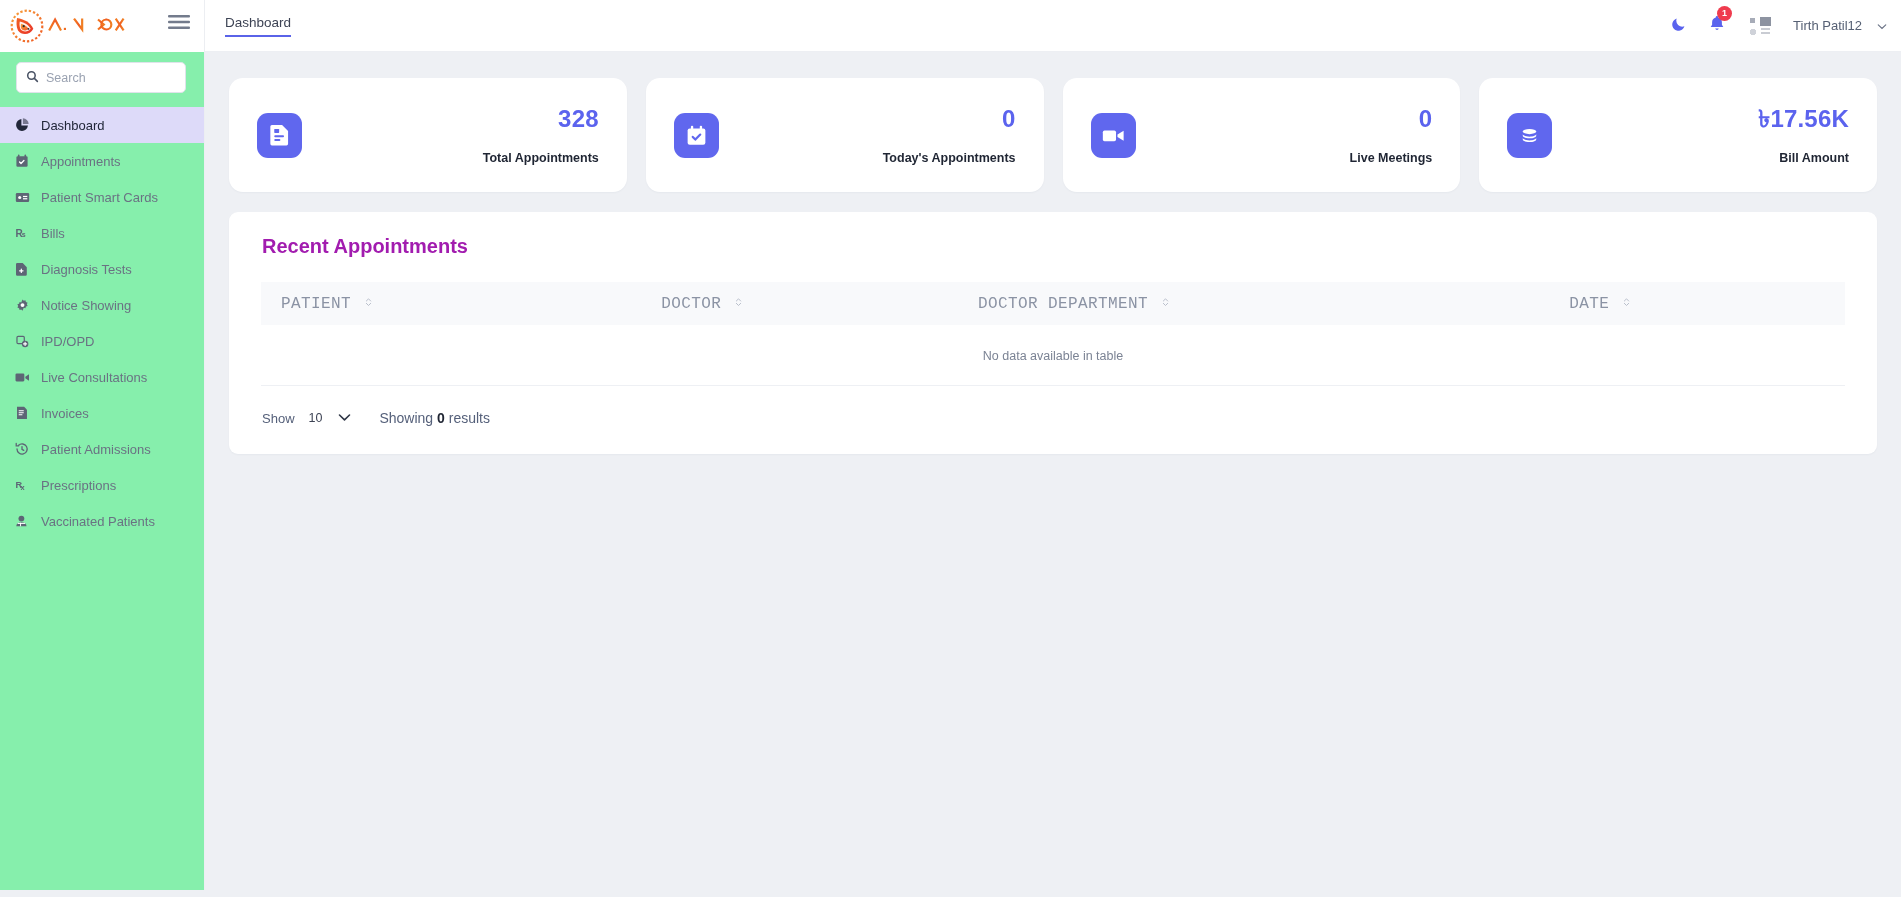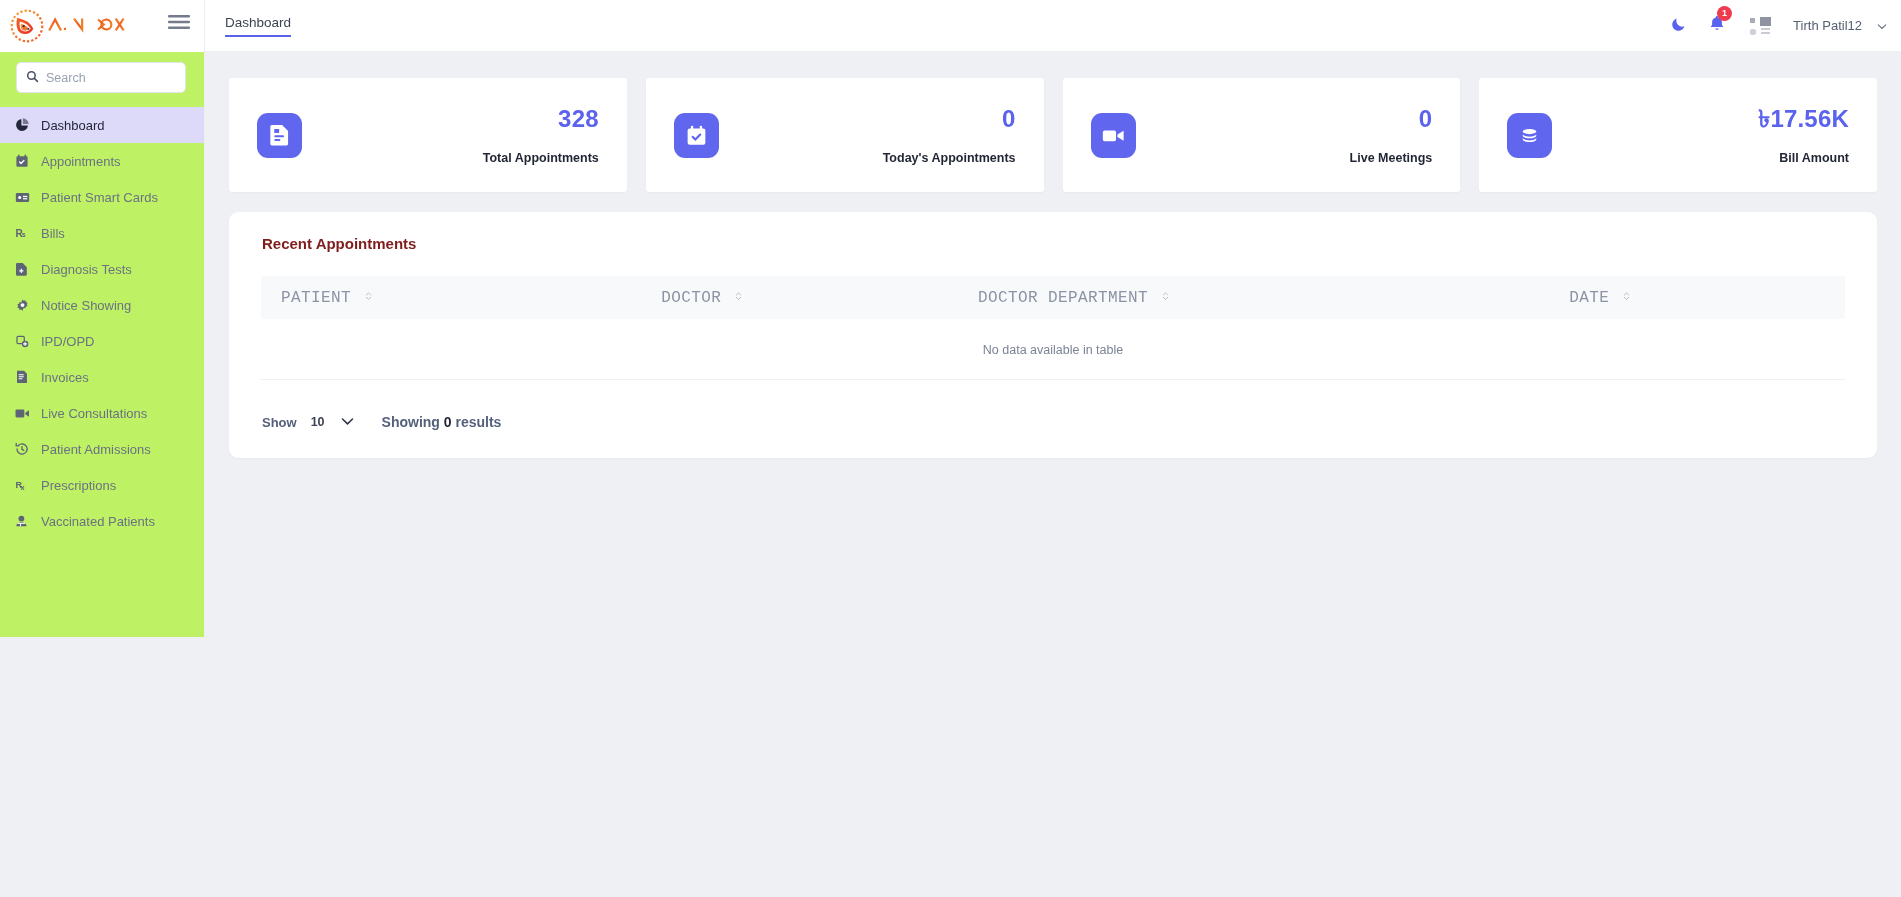--- a/index.html
+++ b/index.html
@@ -6,22 +6,22 @@
   html, body {
     width: 1901px; height: 897px;
     font-family: "Liberation Sans", sans-serif;
     background: #eef0f4;
     overflow: hidden;
   }
 
   
   #sidebar {
     position: absolute; left: 0; top: 0;
-    width: 205px; height: 637px;
-    background: #bef264;
+    width: 205px; height: 890px;
+    background: #86efac;
     border-right: 1px solid #eceef2;
   }
   #brand {
     height: 52px;
     display: flex; align-items: center;
     padding-left: 9px;
     background: #fff;
   }
   .logo-mark { width: 36px; height: 36px; flex: 0 0 36px; }
   .logo-word { margin-left: 3px; }
@@ -119,21 +119,21 @@
     background: #eef0f4;
     padding: 26px 24px 0 24px;
   }
   #cards {
     display: flex; gap: 19px;
   }
   .card {
     flex: 1 1 0;
     height: 114px;
     background: #fff;
-    border-radius: 3px;
+    border-radius: 14px;
     display: flex; align-items: center;
     padding: 0 28px;
     box-shadow: 0 1px 2px rgba(35,45,70,.04);
   }
   .card-ico {
     width: 45px; height: 45px; flex: 0 0 45px;
     border-radius: 11px;
     background: #6067ee;
     display: flex; align-items: center; justify-content: center;
     color: #fff;
@@ -151,22 +151,22 @@
 
   
   #panel {
     margin-top: 20px;
     background: #fff;
     border-radius: 9px;
     padding: 20px 32px 28px 32px;
     box-shadow: 0 1px 2px rgba(35,45,70,.04);
   }
   #panel-title {
-    font-size: 15px; font-weight: bold;
-    color: #7f1d1d; margin: 3px 0 24px 1px;
+    font-size: 20px; font-weight: bold;
+    color: #a21caf; margin: 3px 0 24px 1px;
   }
   #table { width: 100%; border-collapse: collapse; }
   #table thead tr { background: #f8f9fb; }
   #table th {
     text-align: left;
     font-size: 16px; font-weight: normal;
     color: #8b93a4; letter-spacing: .4px;
     padding: 12px 0 12px 20px;
     white-space: nowrap;
     font-family: Liberation Mono, monospace;
@@ -174,22 +174,22 @@
   #table th:last-child { text-align: center; padding-right: 178px; }
   .sort-ico { display: inline-block; margin-left: 4px; vertical-align: 1px; }
   #empty-cell {
     text-align: center;
     font-size: 12.5px; color: #7b8394;
     padding: 24px 0 22px 0;
     border-bottom: 1px solid #eef0f4;
   }
   #table-footer {
     display: flex; align-items: center;
-    margin-top: 34px; padding-left: 1px;
-    font-size: 13px; color: #55607a; font-weight: bold;
+    margin-top: 24px; padding-left: 1px;
+    font-size: 13px; color: #55607a;
   }
   #show-label { margin-right: 14px; }
   #page-size {
     display: flex; align-items: center; gap: 16px;
     font-size: 12.5px; color: #3d4354;
     cursor: pointer;
   }
   #showing-text { margin-left: 28px; font-size: 14px; color: #55607a; }
   #showing-text b { color: #1f2533; }
 </style>
@@ -332,36 +332,36 @@
           <rect x="1.2" y="1.6" width="9" height="9" rx="1.4"></rect>
           <circle cx="11.2" cy="11" r="4" fill="currentColor" stroke="none"></circle>
           <path d="M11.2 9.1v3.8M9.3 11h3.8" stroke="#fff" stroke-width="1.4" stroke-linecap="round"></path>
         </svg>
       </span>
       <span class="lbl">IPD/OPD</span>
     </div>
 
     <div class="nav-item">
       <span class="ico">
+        <svg viewBox="0 0 18 12" width="15" height="11" fill="currentColor">
+          <rect x="0.6" y="1.3" width="10.6" height="9.4" rx="1.4"></rect>
+          <path d="M12.4 5.1l4.4-2.9v7.6l-4.4-2.9Z"></path>
+        </svg>
+      </span>
+      <span class="lbl">Live Consultations</span>
+    </div>
+
+    <div class="nav-item">
+      <span class="ico">
         <svg viewBox="0 0 14 16" width="12" height="14" fill="currentColor">
           <path d="M1.2 0.8h8.3l3.3 3.3v11H1.2Z"></path>
           <path d="M3.6 5.3h5M3.6 7.7h5M3.6 10.1h3.4" stroke="#fff" stroke-width="1.2" stroke-linecap="round"></path>
         </svg>
       </span>
       <span class="lbl">Invoices</span>
-    </div>
-
-    <div class="nav-item">
-      <span class="ico">
-        <svg viewBox="0 0 18 12" width="15" height="11" fill="currentColor">
-          <rect x="0.6" y="1.3" width="10.6" height="9.4" rx="1.4"></rect>
-          <path d="M12.4 5.1l4.4-2.9v7.6l-4.4-2.9Z"></path>
-        </svg>
-      </span>
-      <span class="lbl">Live Consultations</span>
     </div>
 
 
     <div class="nav-item">
       <span class="ico">
         <svg viewBox="0 0 16 16" width="14" height="14" fill="none" stroke="currentColor" stroke-width="1.5" stroke-linecap="round">
           <path d="M2.3 8a5.8 5.8 0 1 0 1.8-4.2"></path>
           <path d="M1.4 1.6v2.8h2.8"></path>
           <path d="M8 5.2V8.3l2 1.2"></path>
         </svg>

